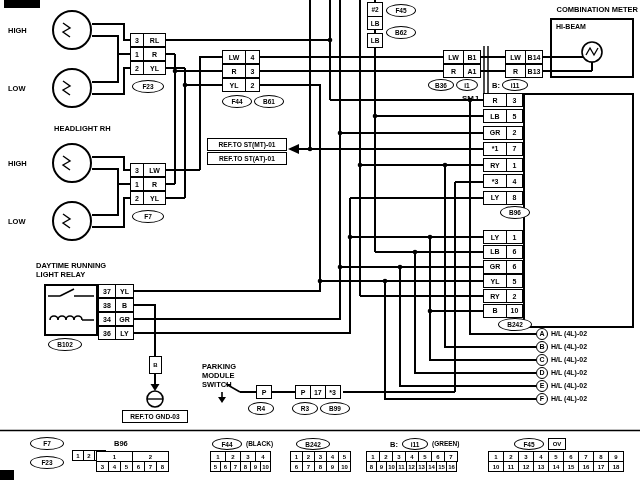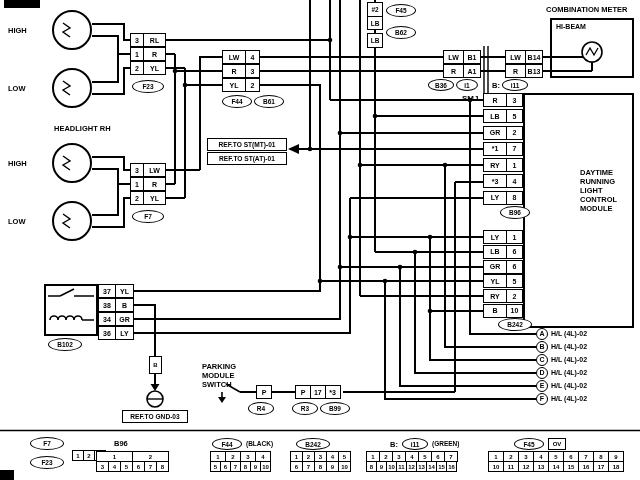--- a/index.html
+++ b/index.html
@@ -2,21 +2,21 @@
 <html><head>
 <meta charset="utf-8">
 <title>Wiring Diagram</title>
 <style>
   *{margin:0;padding:0;box-sizing:border-box}
   body{font-family:"Liberation Sans",sans-serif;background:#888}
   .stage{position:relative;width:640px;height:480px;background:#fff;overflow:hidden;margin:0 auto}
   svg.wires{position:absolute;left:0;top:0}
   .lbl{position:absolute;font-weight:bold;font-size:7.5px;line-height:1.2;color:#000;white-space:nowrap}
   .wrap{white-space:normal}
-  .center{text-align:left}
+  .center{text-align:right}
   .blackbox{position:absolute;background:#000}
   .pinstack{position:absolute;display:flex;flex-direction:column}
   .pinbox{display:flex;background:#fff;border:1.2px solid #000;height:14px;flex:none}
   .pinbox span{display:flex;align-items:center;justify-content:center;font-size:7px;font-weight:bold;height:100%}
   .pinbox span + span{border-left:1.2px solid #000}
   .hl .pinbox{width:36px}.hl .n{width:12px;flex:none}.hl .c{flex:1}
   .f44r .pinbox{width:38px}.f44r .c{width:22px;flex:none}.f44r .p{flex:1}
   .smjr .pinbox{width:38px}.smjr .c{width:19px;flex:none}.smjr .p{flex:1}
   .modr .pinbox{width:40px}.modr .c{width:22px;flex:none}.modr .p{flex:1}
   .g1{gap:2.3px}.g2{gap:0.8px}
@@ -215,21 +215,20 @@
   <div class="lbl" style="left:462px;top:94px;font-size:8px">SMJ</div>
 
   <div class="lbl center" style="left:546px;top:5px;width:92px">COMBINATION METER</div>
   <div class="meter-box" style="left:550px;top:18px;width:84px;height:60px"></div>
   <div class="lbl" style="left:556px;top:23px;font-size:7px">HI-BEAM</div>
 
   <div class="refbox" style="left:207px;top:138px;width:80px;height:13px">REF.TO ST(MT)-01</div>
   <div class="refbox" style="left:207px;top:152px;width:80px;height:13px">REF.TO ST(AT)-01</div>
 
   <div class="module-box" style="left:523px;top:93px;width:111px;height:235px"></div>
-  <div class="lbl wrap center" style="left:580px;top:168px;width:52px">DAYTIME RUNNING LIGHT CONTROL MODULE</div>
   <div class="pinstack modr g1" style="left:483px;top:93px">
 
   <div class="pinbox">
         <span class="c">R</span>
         <span class="p">3</span>
       </div>
       <div class="pinbox">
         <span class="c">LB</span>
         <span class="p">5</span>
       </div>
@@ -305,20 +304,21 @@
       <div class="pref-row">
       <span class="pref-circle">E</span>
       <span class="pref-label">H/L (4L)-02</span>
     </div>
       <div class="pref-row">
       <span class="pref-circle">F</span>
       <span class="pref-label">H/L (4L)-02</span>
     </div>
     </div>
 
+  <div class="lbl wrap" style="left:36px;top:261px;width:72px">DAYTIME RUNNING LIGHT RELAY</div>
   <div class="relay-box" style="left:44px;top:284px;width:54px;height:52px"></div>
   <div class="pinstack relr" style="left:98px;top:284px">
 
   <div class="pinbox">
         <span class="p">37</span>
         <span class="c">YL</span>
       </div>
       <div class="pinbox">
         <span class="p">38</span>
         <span class="c">B</span>

